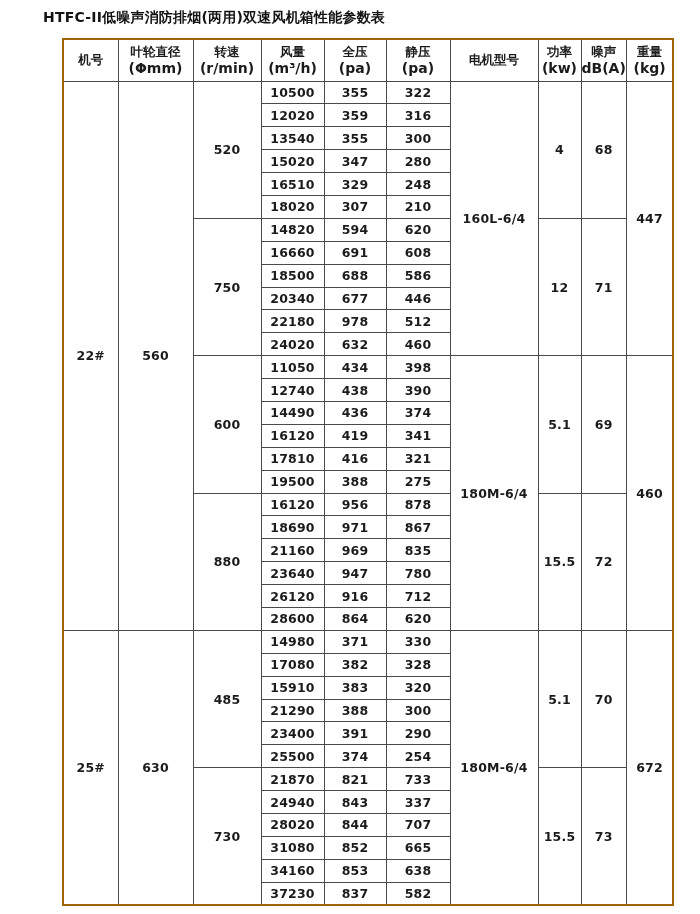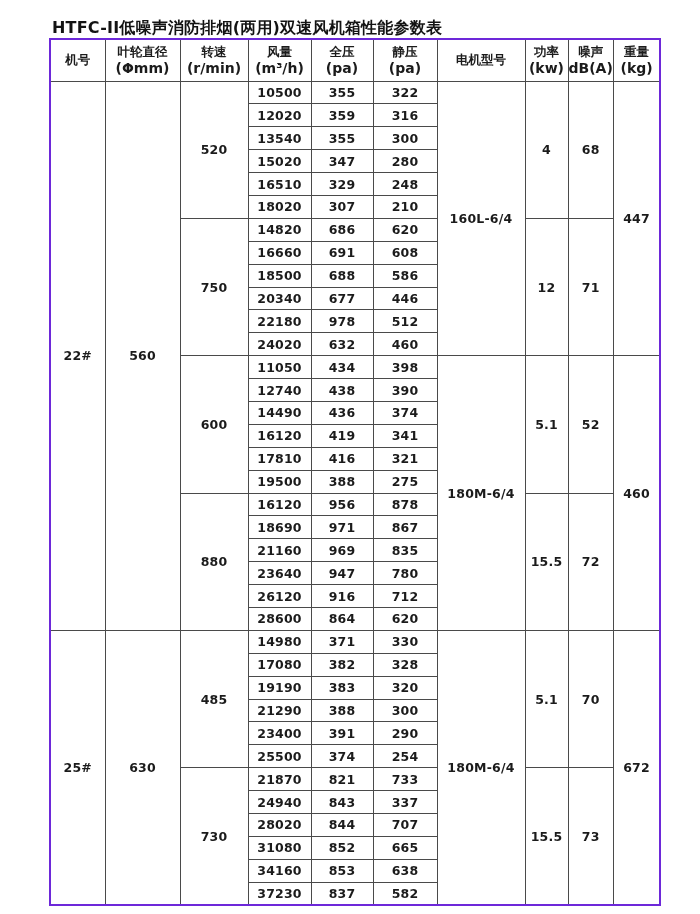--- a/index.html
+++ b/index.html
@@ -12,34 +12,34 @@
     position: relative;
     width: 700px;
     height: 914px;
     background: #ffffff;
     overflow: hidden;
   }
   .title {
     position: absolute;
     left: 36px;
     top: 2px;
-    margin: 16px;
-    font-size: 16px;
+    margin: 7px;
+    font-size: 14px;
     font-weight: 700;
     color: #131313;
     letter-spacing: 0.2px;
     white-space: nowrap;
   }
   table.spec {
     position: absolute;
-    left: 49px;
+    left: 62px;
     top: 38px;
     border-collapse: collapse;
     table-layout: fixed;
-    border: 2px solid #6d28d9;
+    border: 2px solid #a16207;
     padding-left: 40px;
   }
   table.spec th, table.spec td {
     border: 1px solid #4a4a4a;
     text-align: center;
     vertical-align: middle;
     padding: 0;
     color: #1b1b1b;
     overflow: hidden;
   }
@@ -155,21 +155,21 @@
           <td>248</td>
         </tr>
         <tr>
           <td>18020</td>
           <td>307</td>
           <td>210</td>
         </tr>
         <tr>
           <td rowspan="6">750</td>
           <td>14820</td>
-          <td>686</td>
+          <td>594</td>
           <td>620</td>
           <td rowspan="6">12</td>
           <td rowspan="6">71</td>
         </tr>
         <tr>
           <td>16660</td>
           <td>691</td>
           <td>608</td>
         </tr>
         <tr>
@@ -192,21 +192,21 @@
           <td>632</td>
           <td>460</td>
         </tr>
         <tr>
           <td rowspan="6">600</td>
           <td>11050</td>
           <td>434</td>
           <td>398</td>
           <td rowspan="12">180M-6/4</td>
           <td rowspan="6">5.1</td>
-          <td rowspan="6">52</td>
+          <td rowspan="6">69</td>
           <td rowspan="12">460</td>
         </tr>
         <tr>
           <td>12740</td>
           <td>438</td>
           <td>390</td>
         </tr>
         <tr>
           <td>14490</td>
           <td>436</td>
@@ -271,21 +271,21 @@
           <td rowspan="6">5.1</td>
           <td rowspan="6">70</td>
           <td rowspan="12">672</td>
         </tr>
         <tr>
           <td>17080</td>
           <td>382</td>
           <td>328</td>
         </tr>
         <tr>
-          <td>19190</td>
+          <td>15910</td>
           <td>383</td>
           <td>320</td>
         </tr>
         <tr>
           <td>21290</td>
           <td>388</td>
           <td>300</td>
         </tr>
         <tr>
           <td>23400</td>

